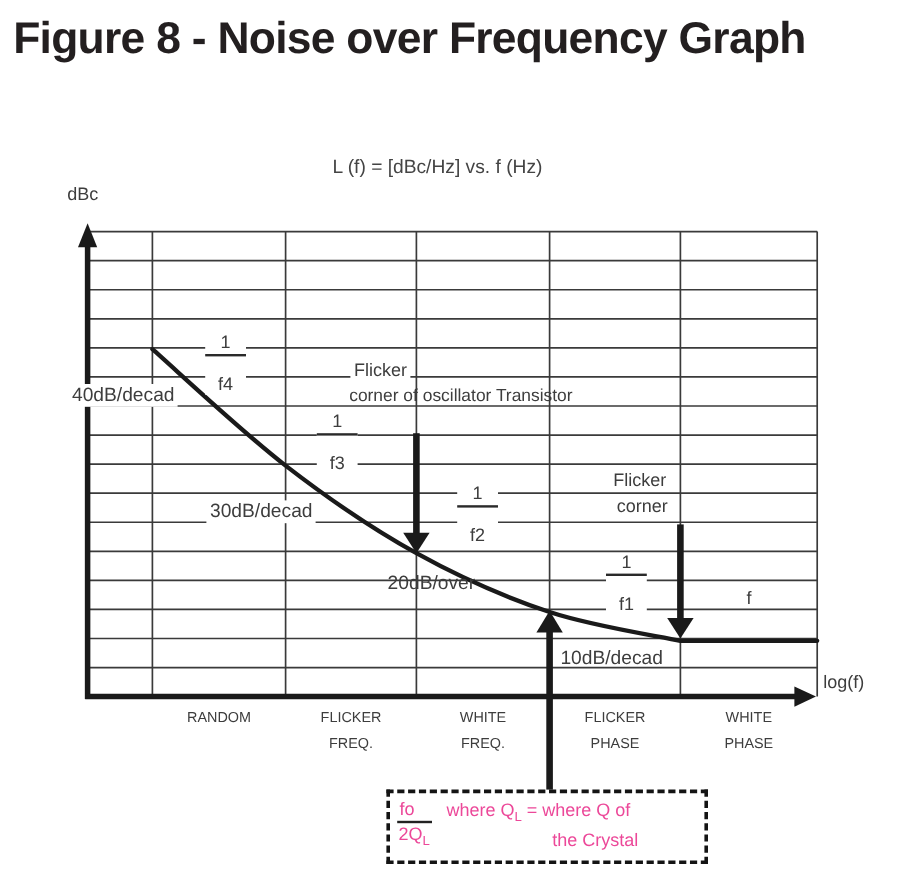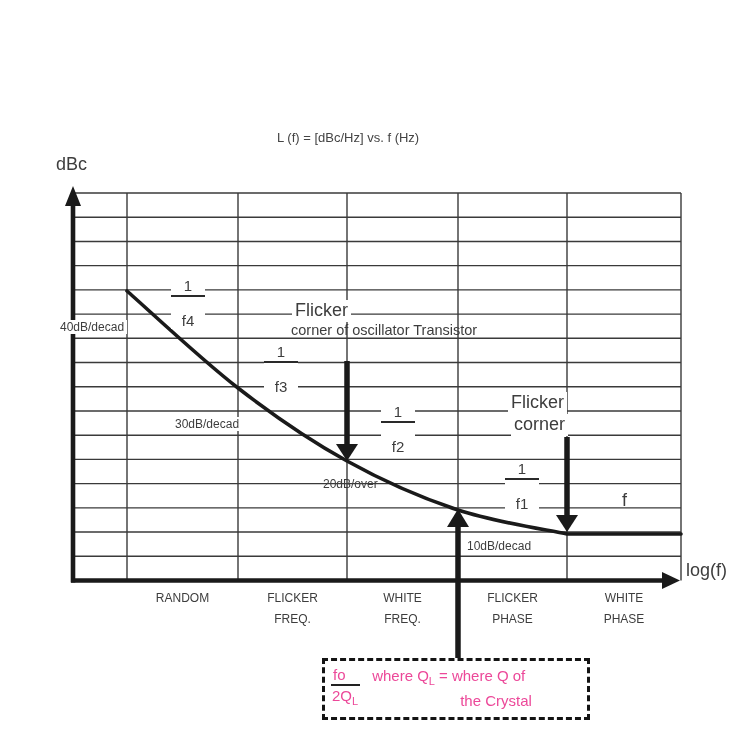--- a/index.html
+++ b/index.html
@@ -1,24 +1,24 @@
 <!DOCTYPE html>
 <html><head>
 <meta charset="utf-8">
 <style>
   html,body{margin:0;padding:0;background:#ffffff;}
   .figure{position:relative;width:756px;height:741px;background:#ffffff;overflow:hidden;
           font-family:"Liberation Sans",sans-serif;}
   #diagram{position:absolute;left:0;top:0;z-index:1;}
   .fig-title{position:absolute;left:11px;top:11px;margin:0;font-size:37px;font-weight:700;
              color:#231f20;letter-spacing:-0.6px;white-space:nowrap;z-index:2;}
-  .lbl{position:absolute;font-size:18px;color:#3d3d3d;white-space:nowrap;line-height:1.2;z-index:2;}
+  .lbl{position:absolute;font-size:15px;color:#3d3d3d;white-space:nowrap;line-height:1.2;z-index:2;}
   .bg{background:#ffffff;padding:0 3px;}
-  .slope{font-size:12px;}
-  .subtitle{font-size:13px;color:#444;}
+  .slope{font-size:16px;}
+  .subtitle{font-size:16px;color:#444;}
   .frac{position:absolute;width:34px;text-align:center;background:#fff;z-index:2;
         font-size:15px;color:#3d3d3d;line-height:16px;}
   .frac .num{display:block;border-bottom:2px solid #2a2a2a;padding-bottom:1px;}
   .frac .den{display:block;padding-top:16px;}
   .region{position:absolute;top:588px;text-align:center;font-size:12px;color:#3d3d3d;
           line-height:21px;white-space:nowrap;z-index:2;}
   .callout{position:absolute;left:322px;top:658px;width:250px;border:3px dashed #141414;
            background:#fff;display:flex;align-items:flex-start;padding:5px 6px 7px 6px;
            font-size:15px;color:#ec4899;z-index:2;}
   .cfrac .num{display:block;border-bottom:2.5px solid #222;padding:0 14px 1px 2px;line-height:17px;}
@@ -74,20 +74,21 @@
       <g>
         <line x1="567" y1="437" x2="567" y2="516" stroke="#1a1a1a" stroke-width="5.5"></line>
         <polygon points="567,532 556,515 578,515" fill="#1a1a1a"></polygon>
       </g>
       <g>
         <line x1="458" y1="659" x2="458" y2="525" stroke="#1a1a1a" stroke-width="5.5"></line>
         <polygon points="458,509 447,527 469,527" fill="#1a1a1a"></polygon>
       </g>
     </svg>
 
+  <h1 class="fig-title">Figure 8 - Noise over Frequency Graph</h1>
 
   <div class="lbl subtitle" style="left:277px;top:130px;">L (f) = [dBc/Hz] vs. f (Hz)</div>
 
   <div class="lbl" style="left:56px;top:154px;">dBc</div>
 
   <div class="lbl" style="left:686px;top:560px;">log(f)</div>
 
   <div class="lbl slope bg" style="left:57px;top:320px;">40dB/decad</div>
   <div class="lbl slope bg" style="left:172px;top:417px;">30dB/decad</div>
   <div class="lbl slope" style="left:323px;top:477px;">20dB/over</div>

